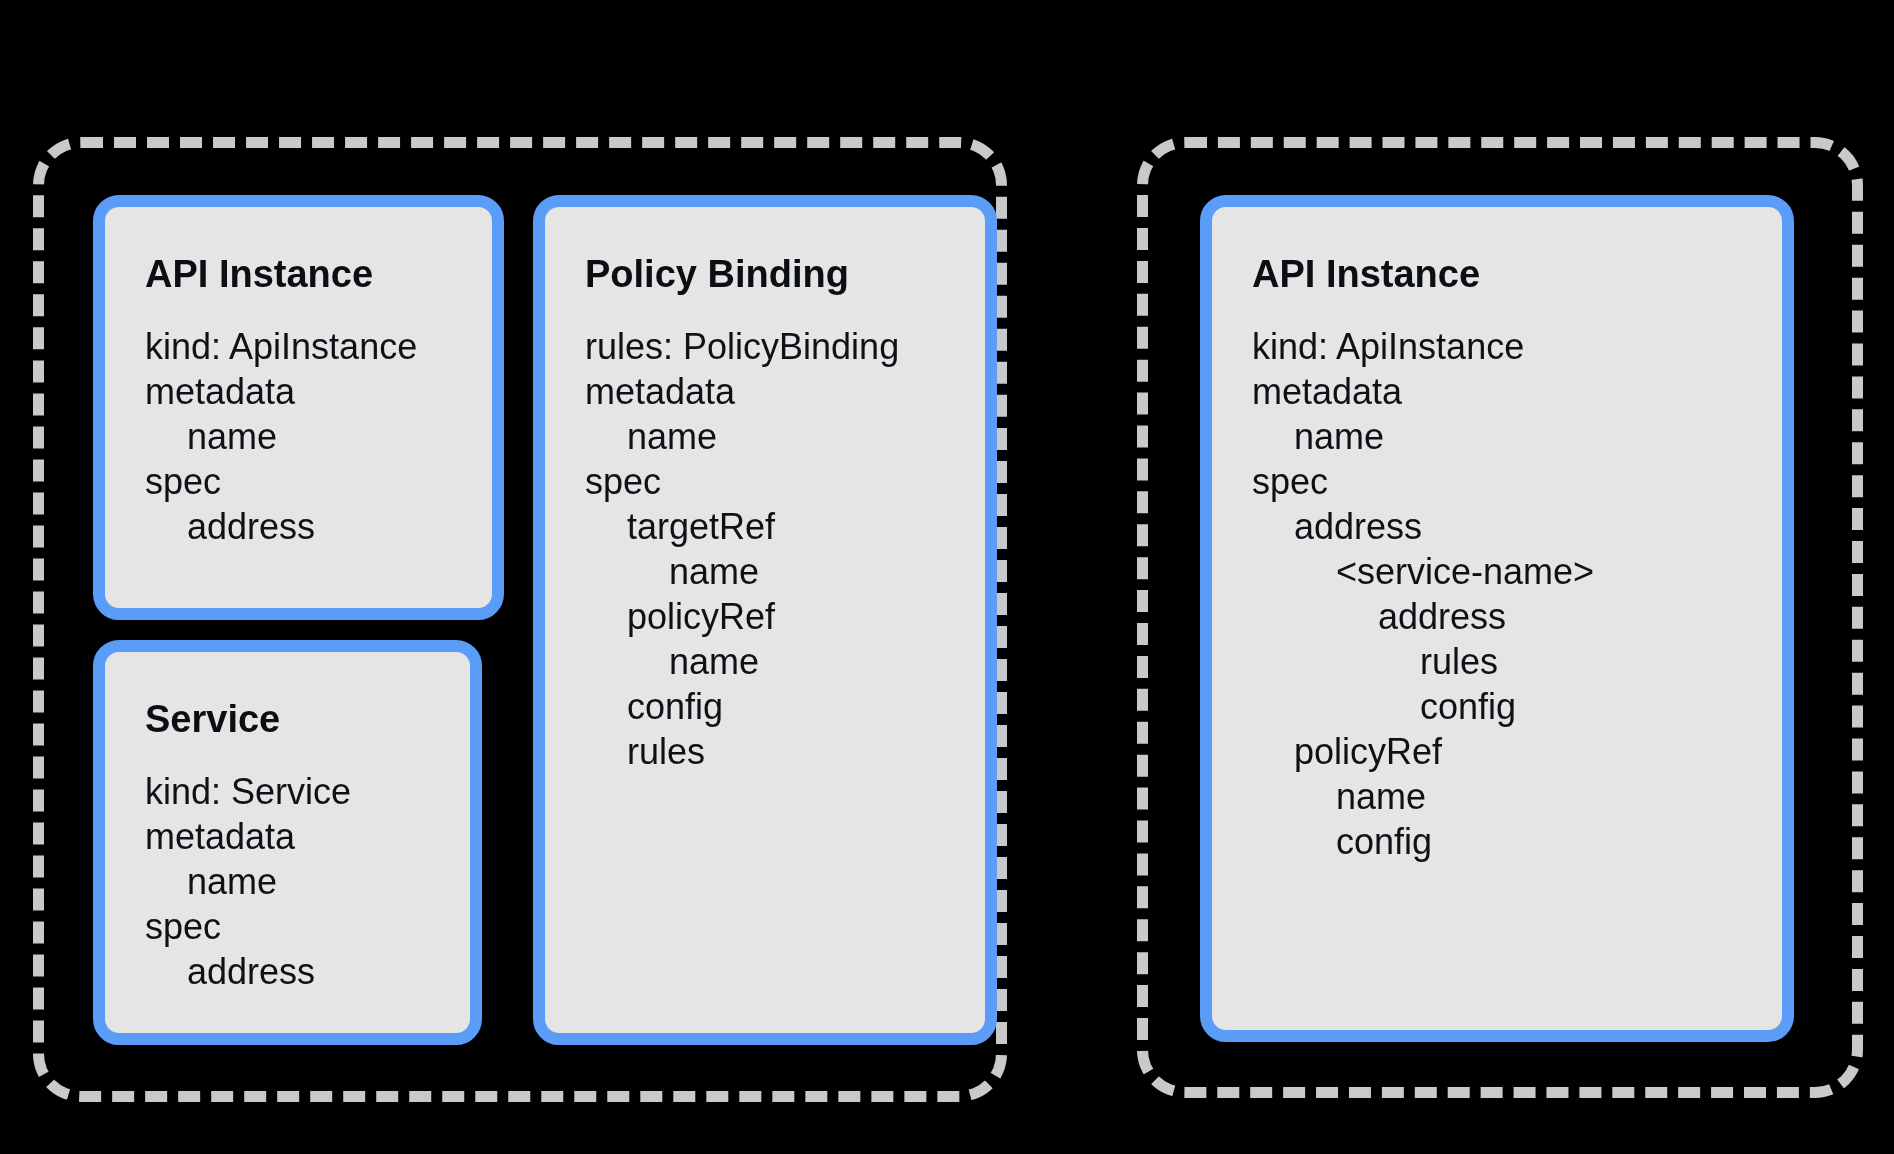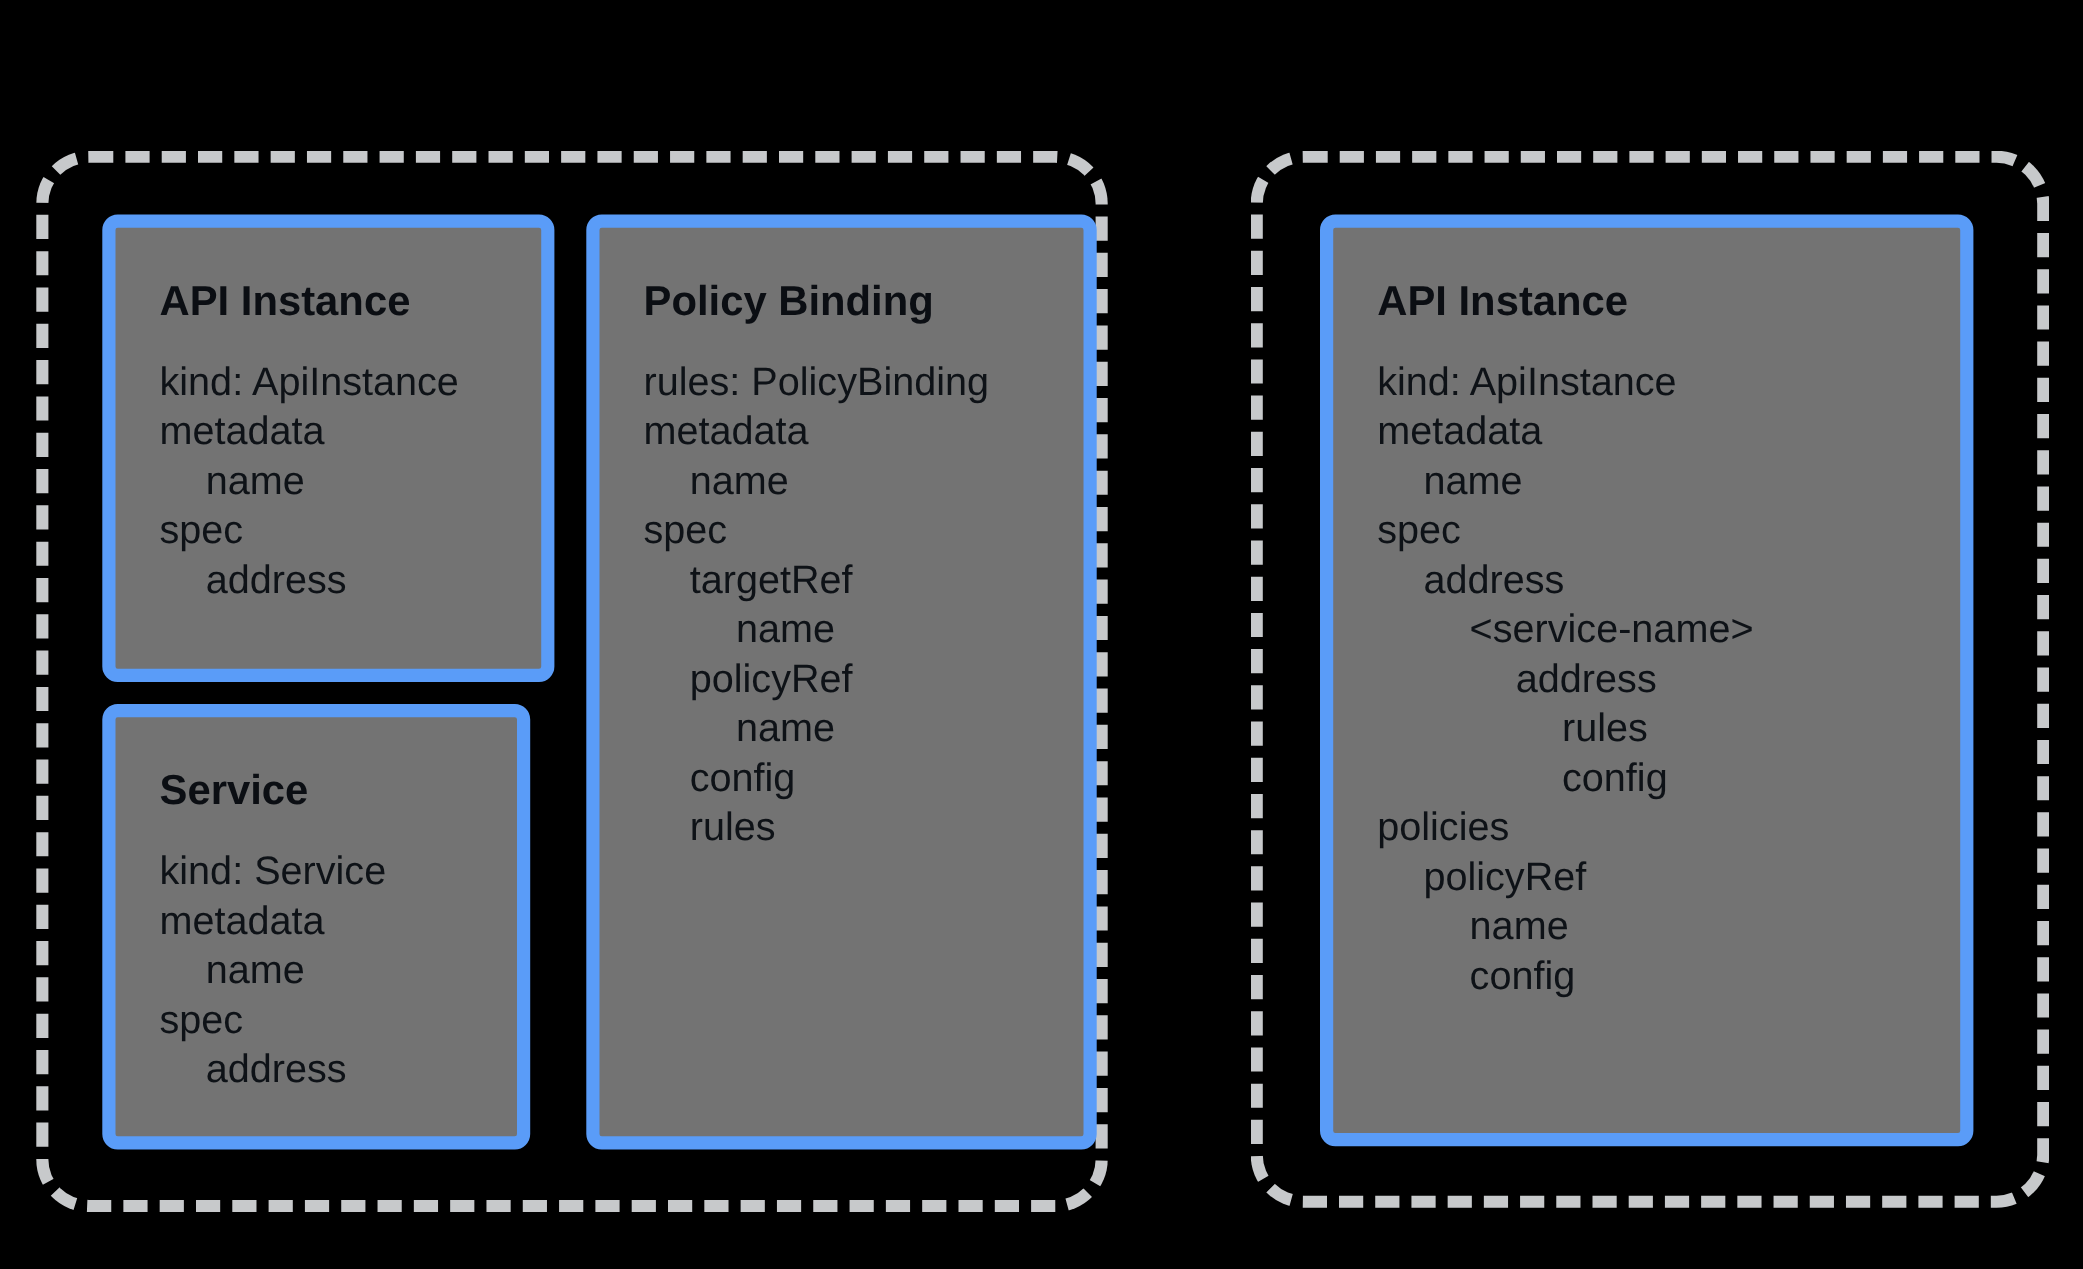--- a/index.html
+++ b/index.html
@@ -23,23 +23,23 @@
     border: 11px dashed #c7c9cb;
     border-radius: 48px;
     box-sizing: border-box;
     background: transparent;
   }
   .group-left  { left: 33px;   top: 137px; width: 974px; height: 965px; }
   .group-right { left: 1137px; top: 137px; width: 726px; height: 961px; }
 
   .card {
     position: absolute;
-    background: #737373;
+    background: #e5e5e5;
     border: 12px solid #5a9cf8;
-    border-radius: 14px;
+    border-radius: 26px;
     box-sizing: border-box;
     padding: 44px 30px 0 40px;
     color: #0e1217;
     font-size: 36px;
     line-height: 45px;
   }
   .card-api-left  { left: 93px;   top: 195px; width: 411px; height: 425px; }
   .card-service   { left: 93px;   top: 640px; width: 389px; height: 405px; }
   .card-policy    { left: 533px;  top: 195px; width: 464px; height: 850px; }
   .card-api-right { left: 1200px; top: 195px; width: 594px; height: 847px; }
@@ -100,19 +100,18 @@
     <div class="card-title">API Instance</div>
     <div class="line" style="padding-left: 0px;">kind: ApiInstance</div>
     <div class="line" style="padding-left: 0px;">metadata</div>
     <div class="line" style="padding-left: 42px;">name</div>
     <div class="line" style="padding-left: 0px;">spec</div>
     <div class="line" style="padding-left: 42px;">address</div>
     <div class="line" style="padding-left: 84px;">&lt;service-name&gt;</div>
     <div class="line" style="padding-left: 126px;">address</div>
     <div class="line" style="padding-left: 168px;">rules</div>
     <div class="line" style="padding-left: 168px;">config</div>
-    <div class="line" style="padding-left: 0px;">policies</div>
     <div class="line" style="padding-left: 42px;">policyRef</div>
     <div class="line" style="padding-left: 84px;">name</div>
     <div class="line" style="padding-left: 84px;">config</div>
   </div>
 
 </div>
 
 </body></html>

